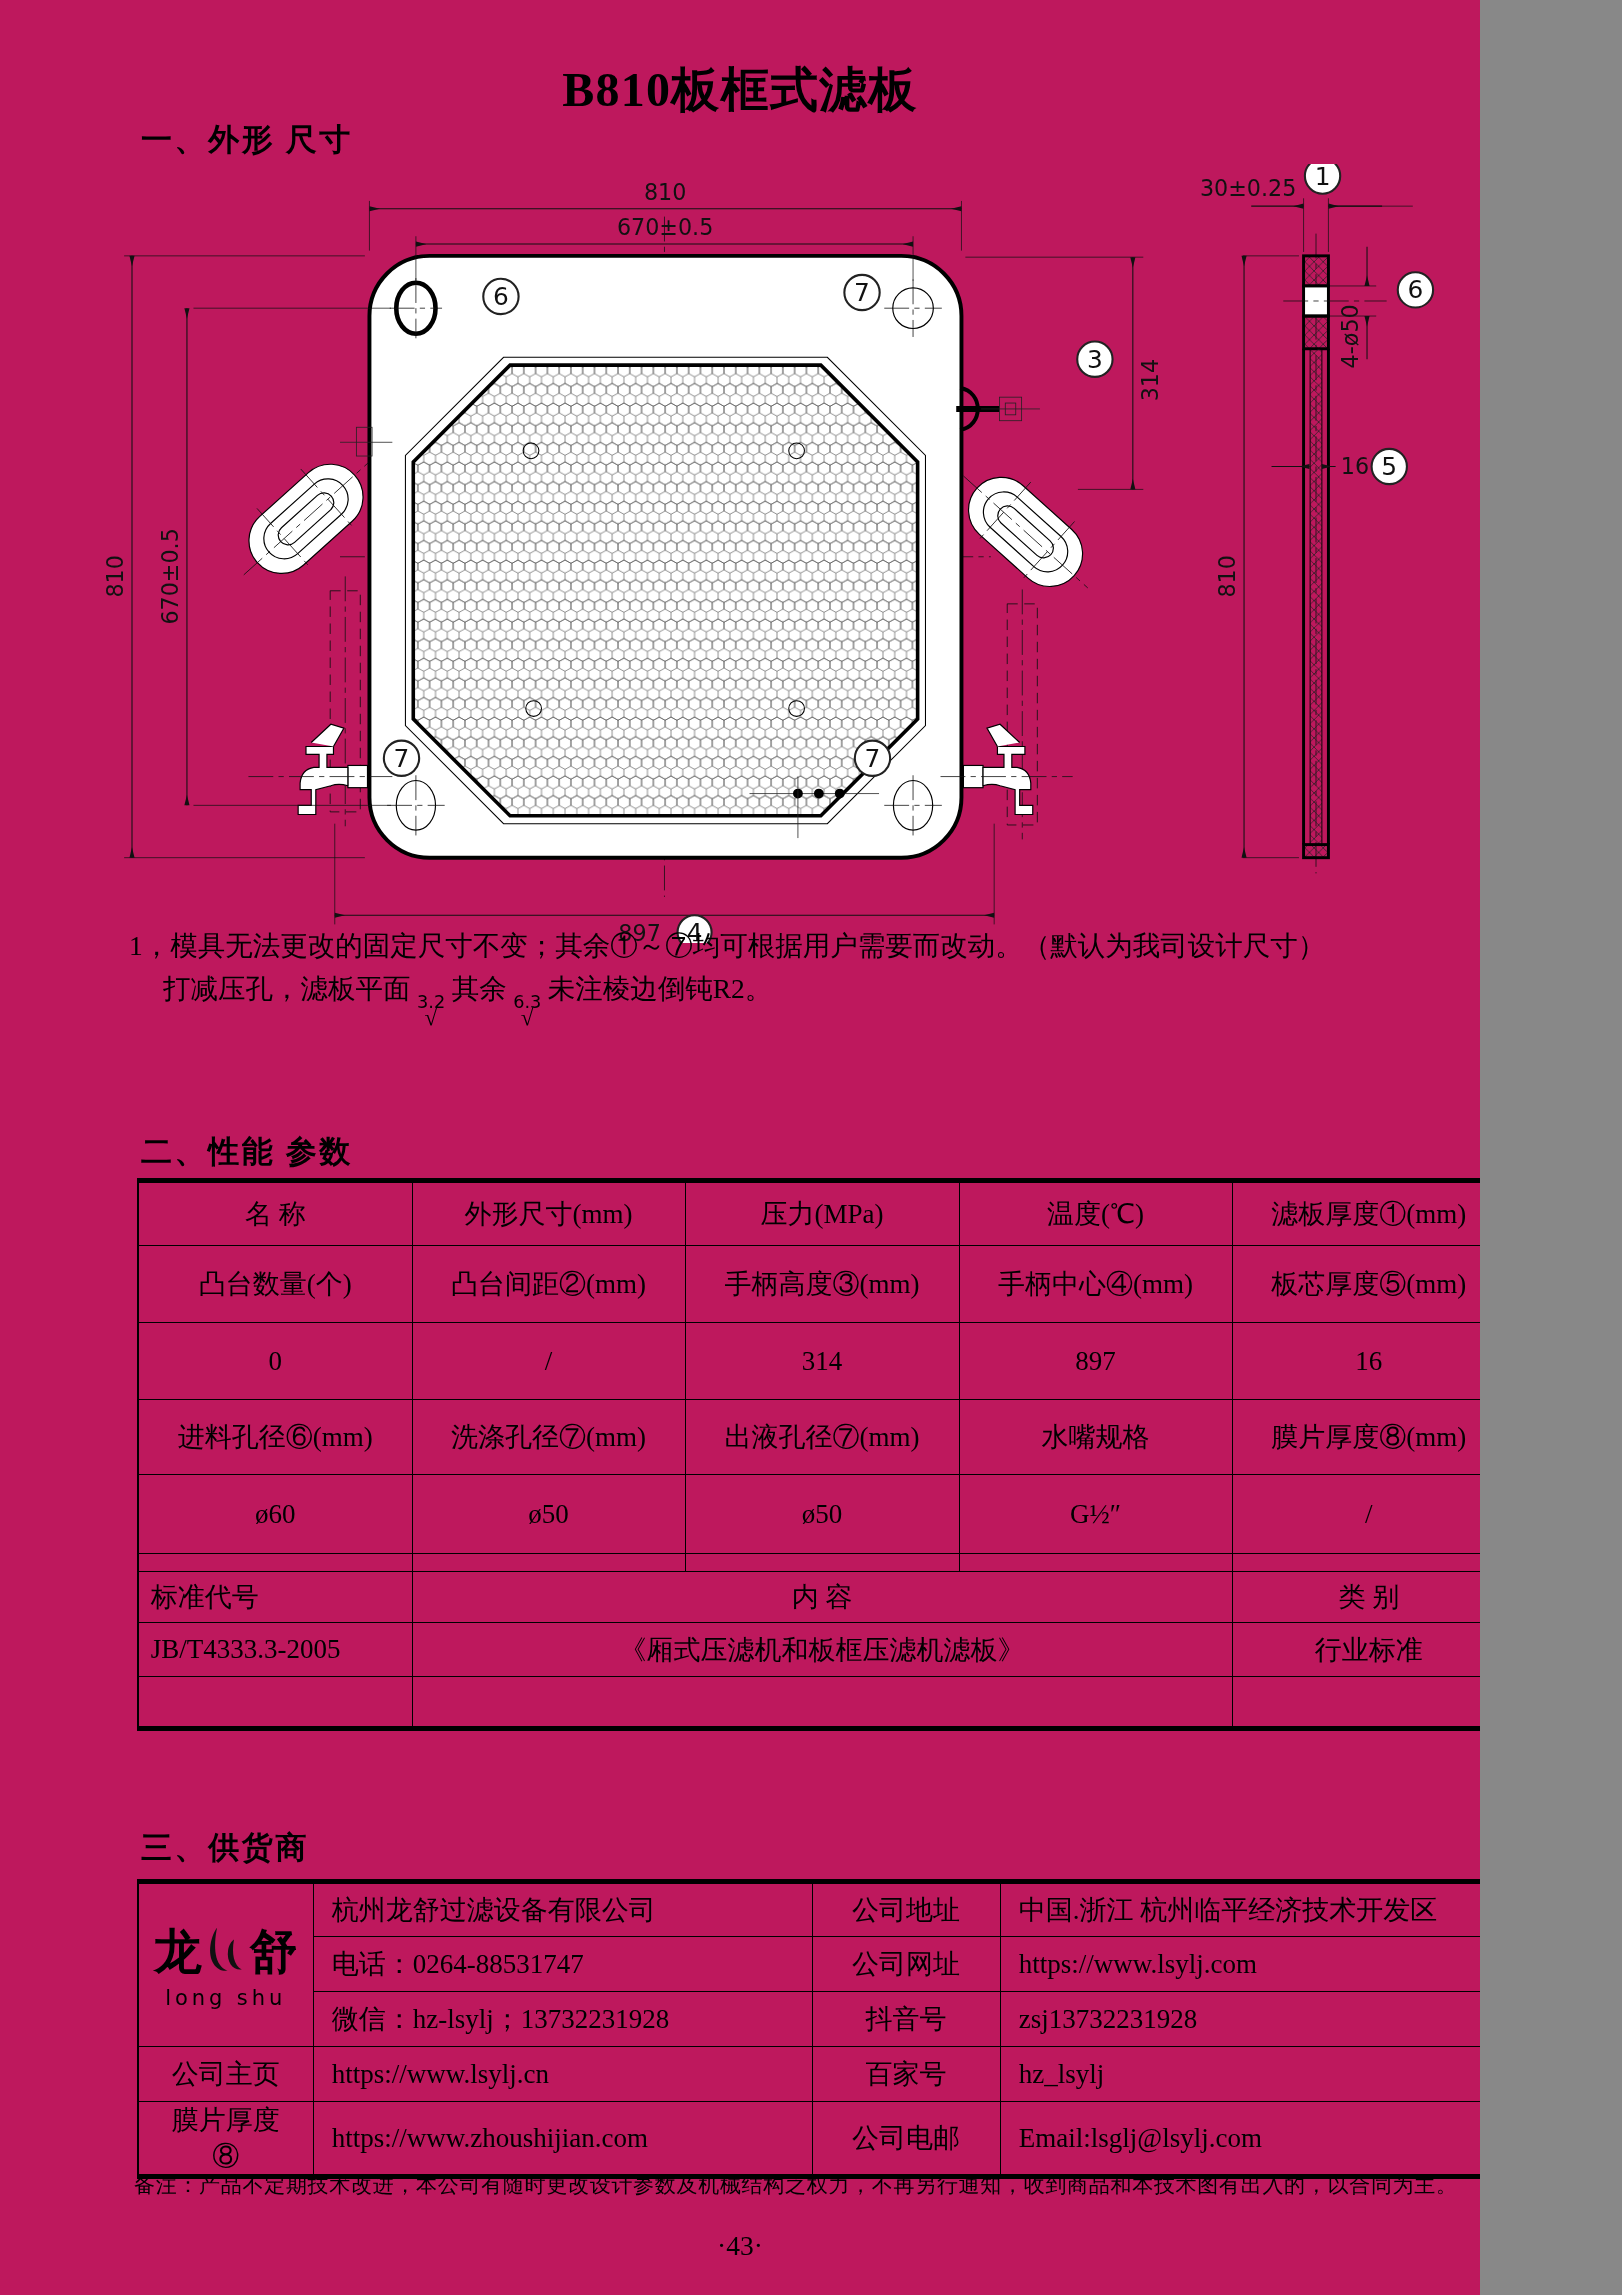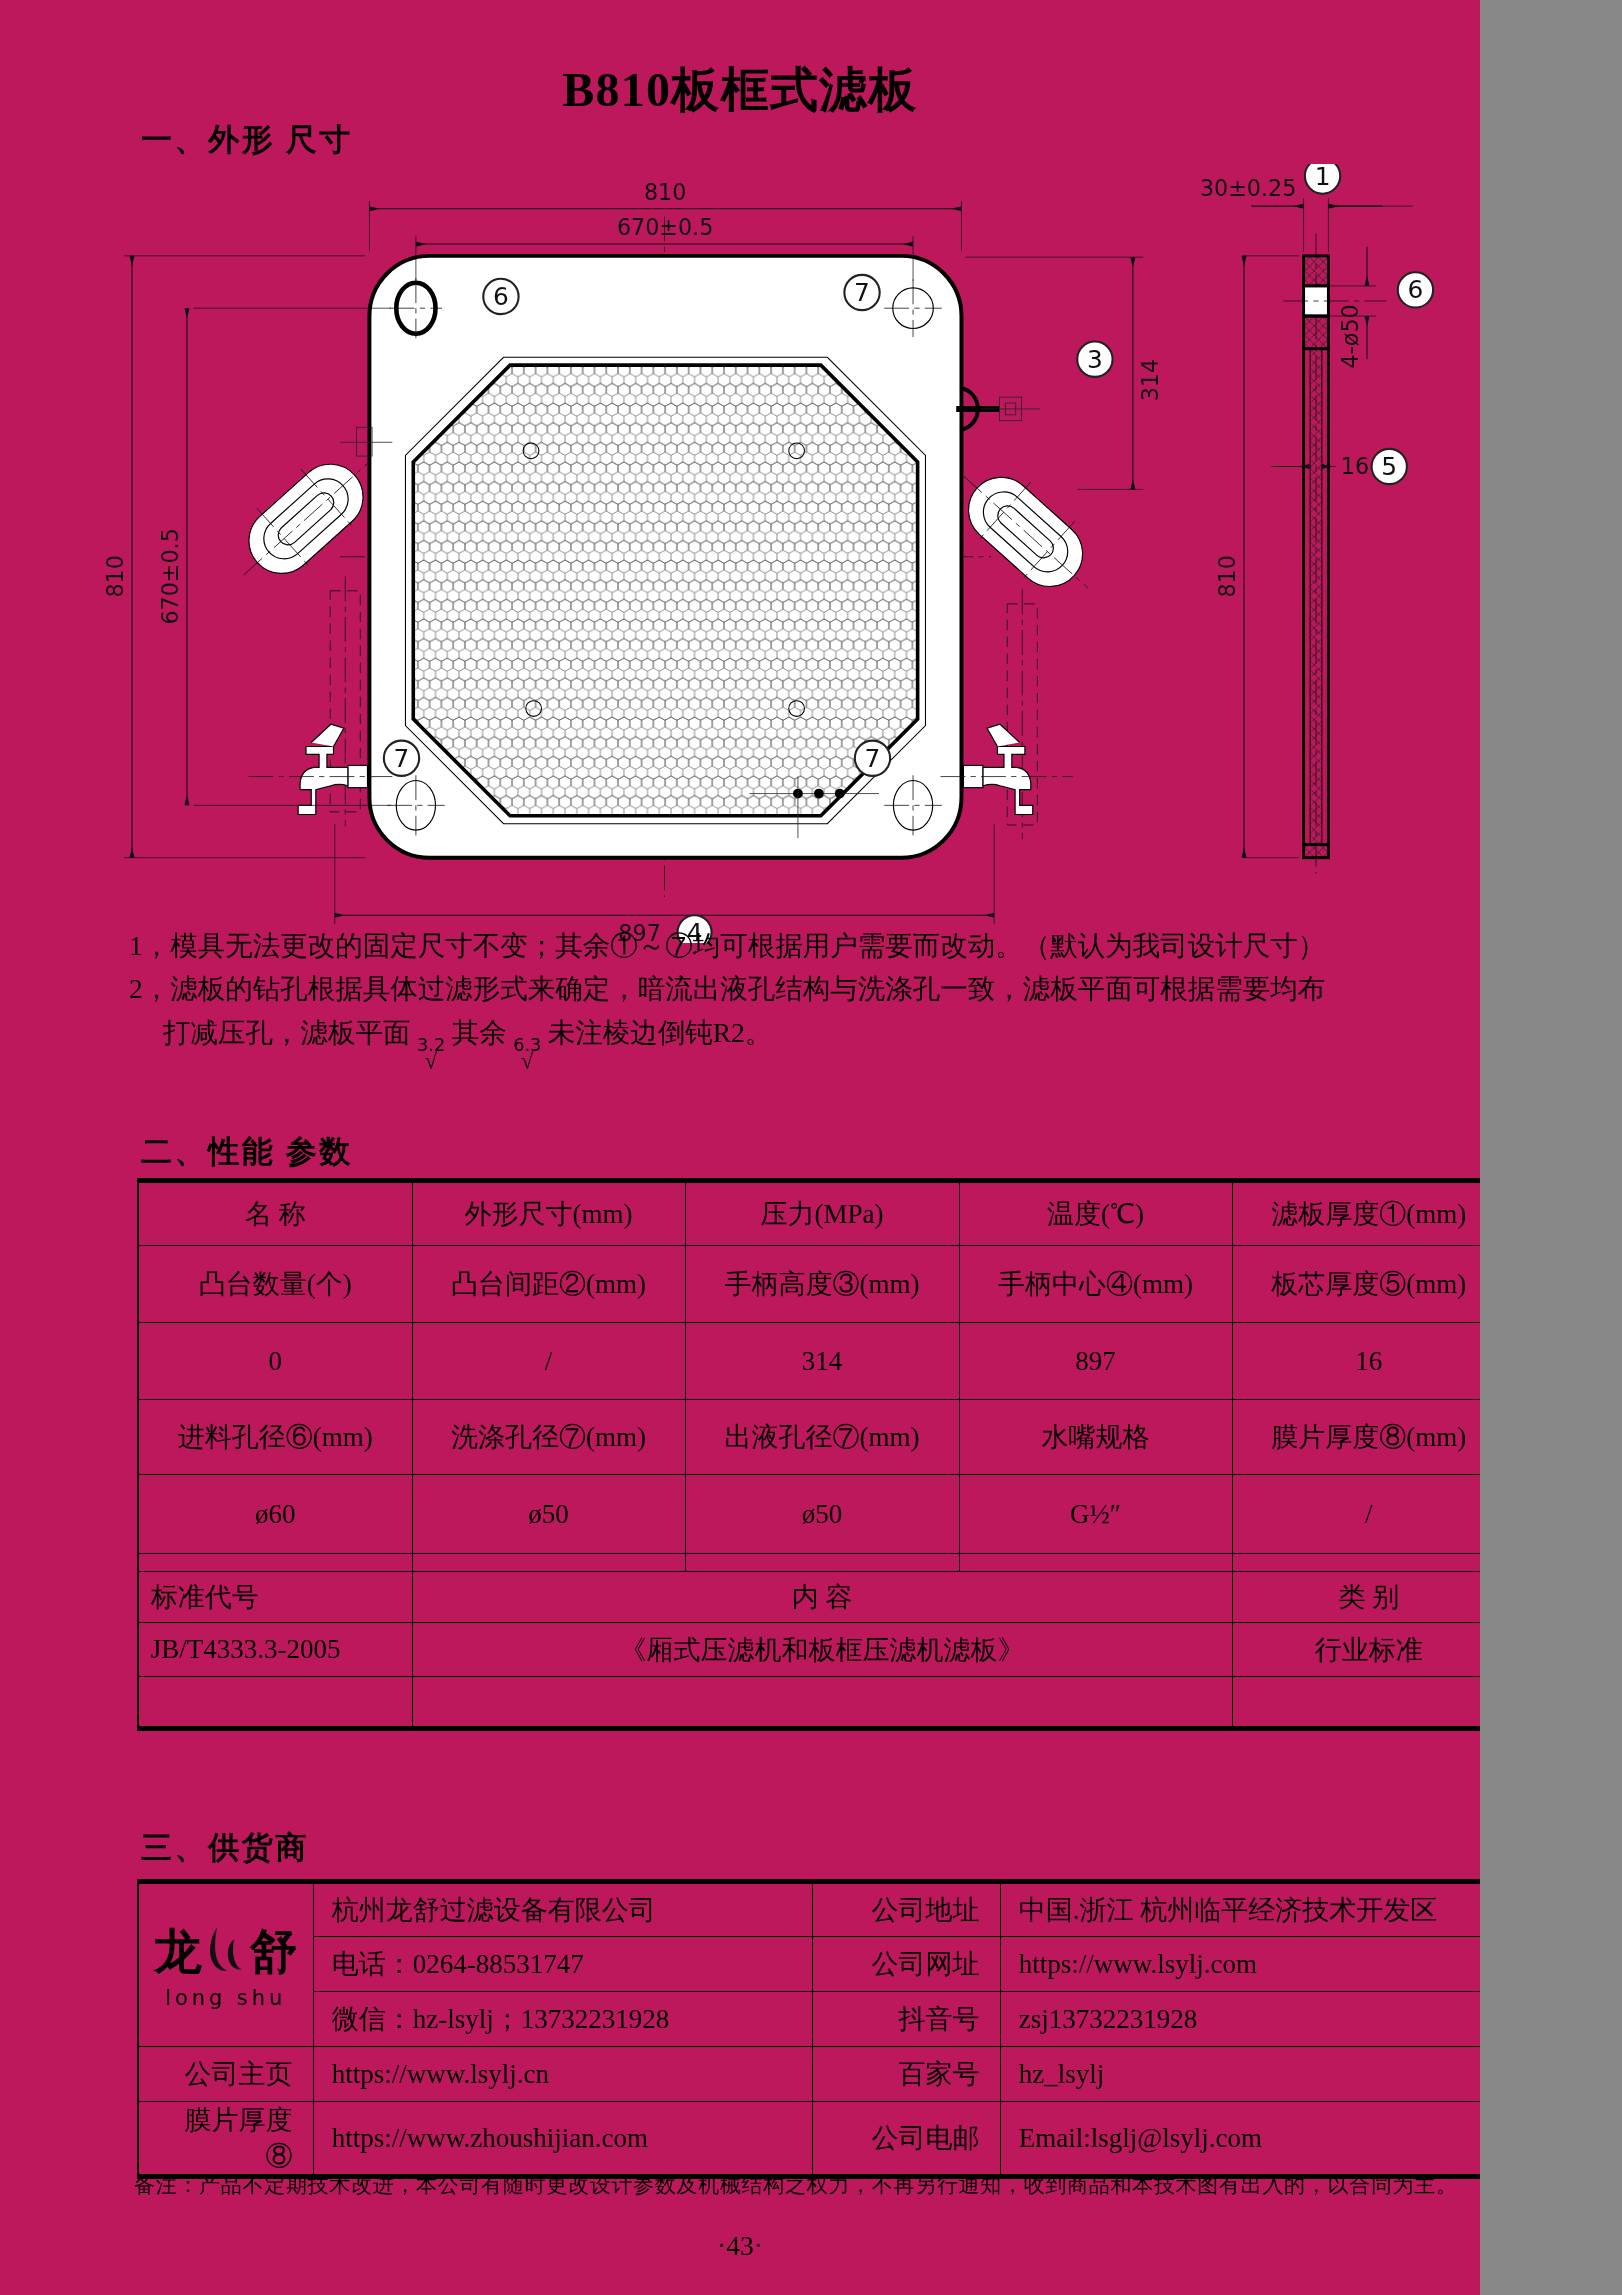--- a/index.html
+++ b/index.html
@@ -19,21 +19,21 @@
   .sfin .schk{font-size:23.6px;}
   table{border-collapse:collapse;table-layout:fixed;}
   #ptable{position:absolute;left:137px;top:1178px;width:1366px;
           border:2.6px solid #000;border-top:5.9px solid #000;border-bottom:5.9px solid #000;}
   #ptable td{border:1.3px solid #000;text-align:center;font-size:27px;padding:0 5.2px;
              overflow:hidden;}
   #ptable td.lft{text-align:left;padding-left:11.8px;}
   #stable{position:absolute;left:137px;top:1879px;width:1366px;
           border:2.6px solid #000;border-top:5.9px solid #000;border-bottom:5.9px solid #000;}
   #stable td{border:1.3px solid #000;font-size:27px;padding:0 20px;overflow:hidden;}
-  #stable td.cen{text-align:right;}
+  #stable td.cen{text-align:center;}
   #stable td.ml{padding-left:18.3px;}
   .logo{display:flex;flex-direction:column;align-items:center;justify-content:center;}
   .logo-row{display:flex;align-items:center;font-size:48px;font-weight:bold;
             font-family:"DejaVu Serif",serif;}
   .logo-row svg{margin:0 2.6px;}
   .logo-en{font-size:21px;font-family:"DejaVu Sans",sans-serif;letter-spacing:3.9px;margin-top:1.3px;}
   .footnote{position:absolute;left:134px;top:2171px;width:1387px;font-size:21px;letter-spacing:0.7px;}
   .pagenum{position:absolute;top:2230px;left:0;width:100%;text-align:center;font-size:27.5px;}
   
   .edge{fill:#fff;stroke:#000;stroke-width:6;}
@@ -262,21 +262,20 @@
         <line x1="2021" y1="712" x2="2042" y2="712" class="dim" marker-start="url(#arr)"></line>
         <text x="2050" y="724" class="dimt">16</text>
         <circle cx="2124" cy="712" r="27" class="lblc"></circle>
         <text x="2124" y="725" class="lblt">5</text>
       </g>
     </g>
   </svg>
 
   <div class="notes">
     <div>1，模具无法更改的固定尺寸不变；其余①～⑦均可根据用户需要而改动。（默认为我司设计尺寸）</div>
-    <div>2，滤板的钻孔根据具体过滤形式来确定，暗流出液孔结构与洗涤孔一致，滤板平面可根据需要均布</div>
     <div class="cont">
       <span>打减压孔，滤板平面</span><span class="sfin">
           <span class="snum">3.2</span>
           <span class="schk">√</span>
         </span><span>其余</span><span class="sfin">
           <span class="snum">6.3</span>
           <span class="schk">√</span>
         </span><span>未注棱边倒钝R2。</span>
     </div>
   </div>

